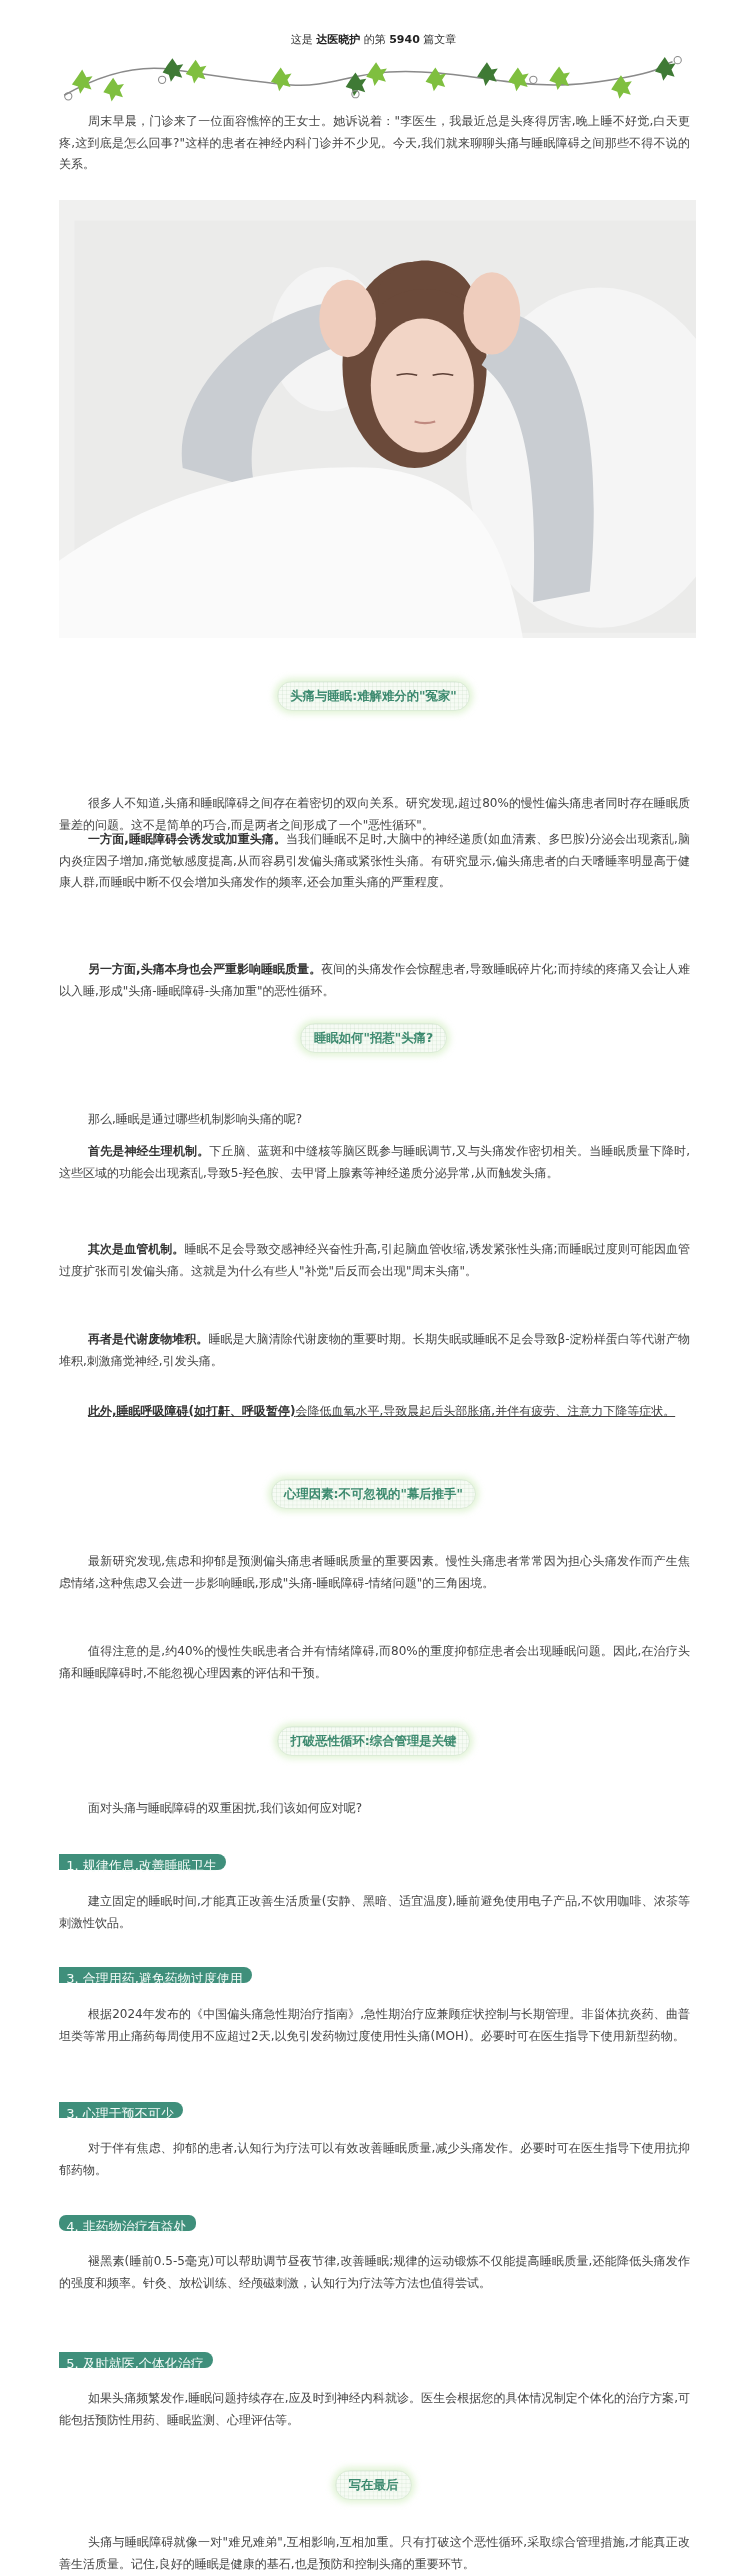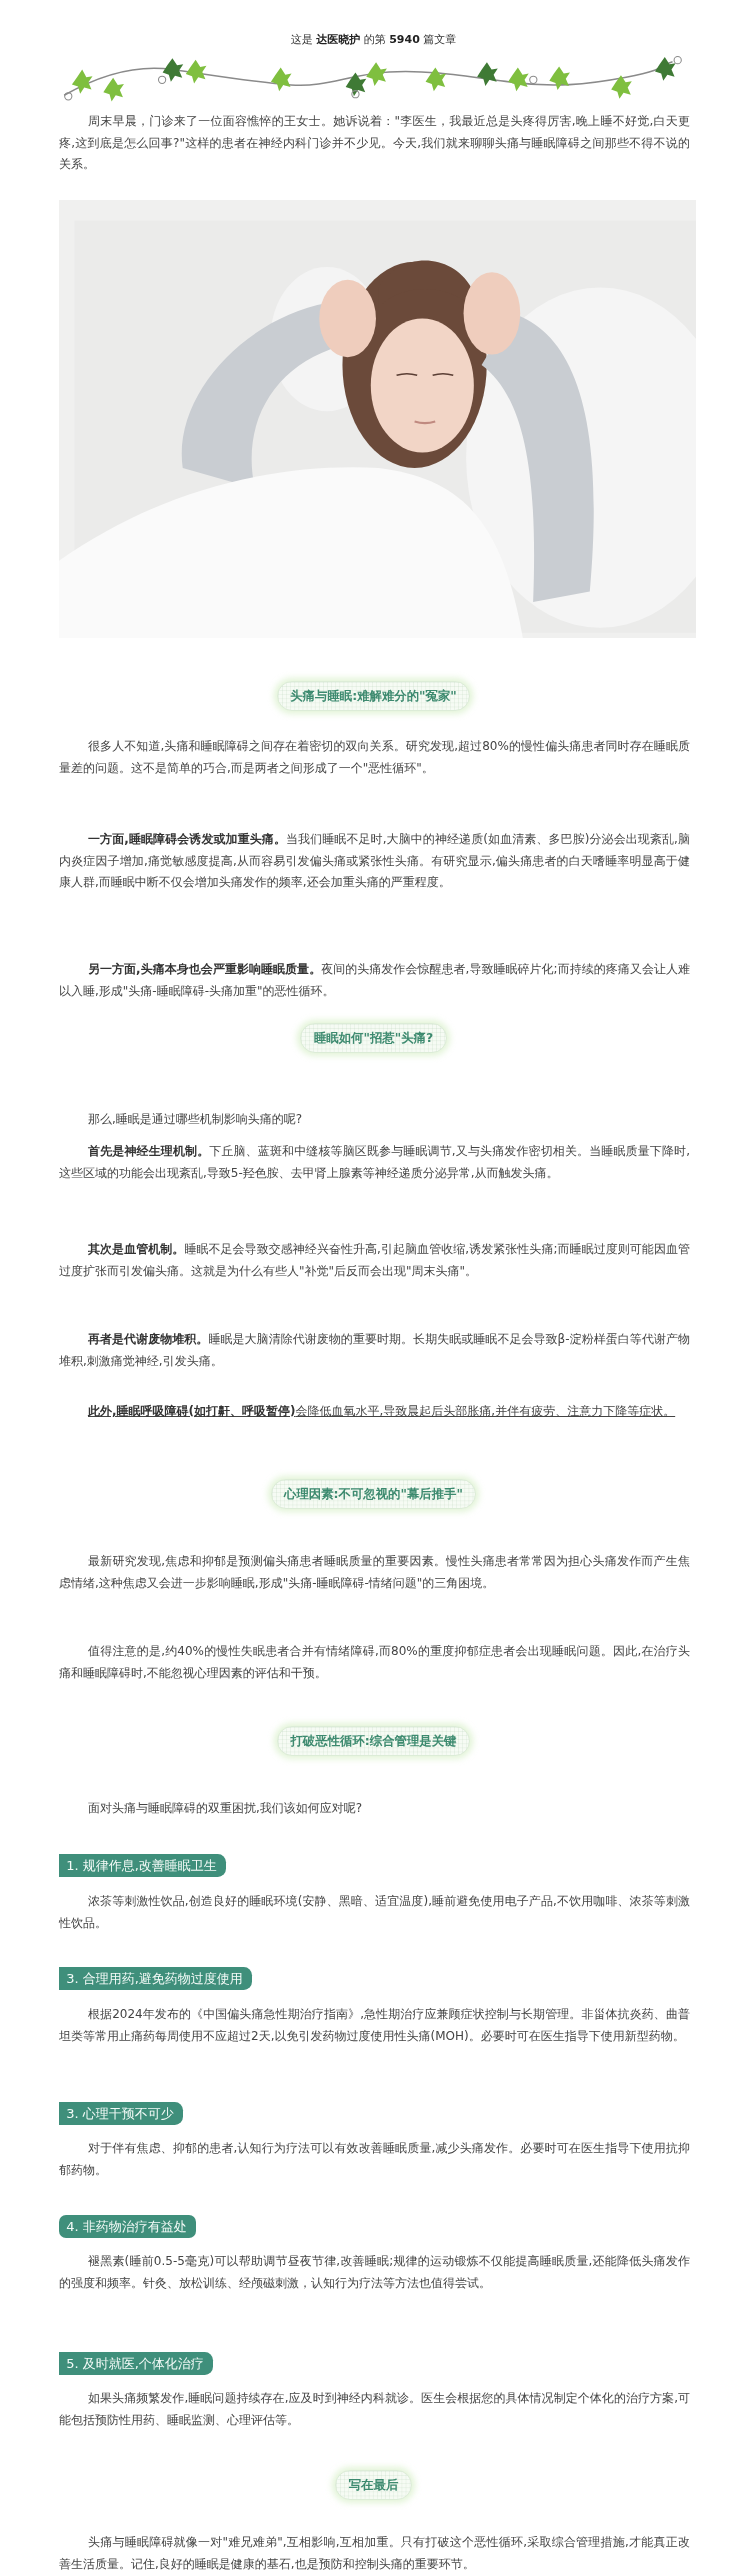--- a/index.html
+++ b/index.html
@@ -13,21 +13,21 @@
        text-indent: 29px; margin: 0; text-align: justify; }
   .p b { color: #333; }
   .photo { left: 59px; top: 200px; width: 637px; height: 438px; overflow: hidden; background: #efefef; }
   .badge { left: 0; width: 747px; display: flex; justify-content: center; }
   .badge-inner { padding: 5.2px 12.4px; border-radius: 15.5px; background-color: #f6fbf4;
                  background-image: linear-gradient(rgba(190,215,190,.25) 0.5px, transparent 0.5px),
                                    linear-gradient(90deg, rgba(190,215,190,.25) 0.5px, transparent 0.5px);
                  background-size: 4.1px 4.1px;
                  border: 1px solid #dcecd7; box-shadow: 0 0 6.2px 3.1px rgba(215,240,200,.7);
                  color: #3d8a6f; font-weight: bold; font-size: 12.4px; line-height: 17.5px; white-space: nowrap; }
-  .pill { left: 59px; height: 23px; line-height: 23px; background: #3f8f7b; color: #f4fbf8;
+  .pill { left: 59px; height: 16px; line-height: 23px; background: #3f8f7b; color: #f4fbf8;
           font-size: 13px; padding: 0 9.3px 0 7.2px; border-radius: 0 8.2px 8.2px 0; white-space: nowrap; }
 </style>
 </head>
 <body>
 
 <div class="abs intro-line">
   <span>这是</span>
   <b>达医晓护</b>
   <span>的第</span>
   <b>5940</b>
@@ -80,21 +80,21 @@
     <path d="M655 340 q20 -6 40 0" stroke="#5a3e34" stroke-width="3" fill="none"></path>
     <path d="M725 340 q20 -6 40 0" stroke="#5a3e34" stroke-width="3" fill="none"></path>
     <path d="M690 430 q20 6 40 0" stroke="#c08a80" stroke-width="4" fill="none"></path>
     <path d="M0 850 L 0 700 C 200 560, 420 510, 620 520 C 780 540, 860 620, 900 850 Z" fill="#fafafa"></path>
   </svg>
 </div>
 
 <div class="abs badge" style="top:681px;">
   <div class="badge-inner">头痛与睡眠:难解难分的"冤家"</div>
 </div>
-<p class="abs p" style="top:736px;">很多人不知道,头痛和睡眠障碍之间存在着密切的双向关系。研究发现,超过80%的慢性偏头痛患者同时存在睡眠质量差的问题。这不是简单的巧合,而是两者之间形成了一个"恶性循环"。</p>
+<p class="abs p" style="top:793px;">很多人不知道,头痛和睡眠障碍之间存在着密切的双向关系。研究发现,超过80%的慢性偏头痛患者同时存在睡眠质量差的问题。这不是简单的巧合,而是两者之间形成了一个"恶性循环"。</p>
 <p class="abs p" style="top:829px;"><b>一方面,睡眠障碍会诱发或加重头痛。</b><span>当我们睡眠不足时,大脑中的神经递质(如血清素、多巴胺)分泌会出现紊乱,脑内炎症因子增加,痛觉敏感度提高,从而容易引发偏头痛或紧张性头痛。有研究显示,偏头痛患者的白天嗜睡率明显高于健康人群,而睡眠中断不仅会增加头痛发作的频率,还会加重头痛的严重程度。</span></p>
 <p class="abs p" style="top:943px;margin-top:16px;"><b>另一方面,头痛本身也会严重影响睡眠质量。</b><span>夜间的头痛发作会惊醒患者,导致睡眠碎片化;而持续的疼痛又会让人难以入睡,形成"头痛-睡眠障碍-头痛加重"的恶性循环。</span></p>
 
 <div class="abs badge" style="top:1023px;">
   <div class="badge-inner">睡眠如何"招惹"头痛?</div>
 </div>
 <p class="abs p" style="top:1097px;margin-top:12px;">那么,睡眠是通过哪些机制影响头痛的呢?</p>
 <p class="abs p" style="top:1141px;"><b>首先是神经生理机制。</b><span>下丘脑、蓝斑和中缝核等脑区既参与睡眠调节,又与头痛发作密切相关。当睡眠质量下降时,这些区域的功能会出现紊乱,导致5-羟色胺、去甲肾上腺素等神经递质分泌异常,从而触发头痛。</span></p>
 <p class="abs p" style="top:1239px;"><b>其次是血管机制。</b><span>睡眠不足会导致交感神经兴奋性升高,引起脑血管收缩,诱发紧张性头痛;而睡眠过度则可能因血管过度扩张而引发偏头痛。这就是为什么有些人"补觉"后反而会出现"周末头痛"。</span></p>
 <p class="abs p" style="top:1329px;"><b>再者是代谢废物堆积。</b><span>睡眠是大脑清除代谢废物的重要时期。长期失眠或睡眠不足会导致β-淀粉样蛋白等代谢产物堆积,刺激痛觉神经,引发头痛。</span></p>
@@ -105,21 +105,21 @@
 </div>
 <p class="abs p" style="top:1551px;">最新研究发现,焦虑和抑郁是预测偏头痛患者睡眠质量的重要因素。慢性头痛患者常常因为担心头痛发作而产生焦虑情绪,这种焦虑又会进一步影响睡眠,形成"头痛-睡眠障碍-情绪问题"的三角困境。</p>
 <p class="abs p" style="top:1641px;">值得注意的是,约40%的慢性失眠患者合并有情绪障碍,而80%的重度抑郁症患者会出现睡眠问题。因此,在治疗头痛和睡眠障碍时,不能忽视心理因素的评估和干预。</p>
 
 <div class="abs badge" style="top:1726px;">
   <div class="badge-inner">打破恶性循环:综合管理是关键</div>
 </div>
 <p class="abs p" style="top:1798px;">面对头痛与睡眠障碍的双重困扰,我们该如何应对呢?</p>
 
 <div class="abs pill" style="top:1854px;">1. 规律作息,改善睡眠卫生</div>
-<p class="abs p" style="top:1891px;">浓茶等刺激性饮品,创造良好的睡眠环境(安静、黑暗、适宜温度),睡前避免使用电子产品,不饮用咖啡、浓茶等刺激性饮品。</p>
+<p class="abs p" style="top:1891px;">建立固定的睡眠时间,才能真正改善生活质量(安静、黑暗、适宜温度),睡前避免使用电子产品,不饮用咖啡、浓茶等刺激性饮品。</p>
 
 <div class="abs pill" style="top:1967px;">3. 合理用药,避免药物过度使用</div>
 <p class="abs p" style="top:2004px;">根据2024年发布的《中国偏头痛急性期治疗指南》,急性期治疗应兼顾症状控制与长期管理。非甾体抗炎药、曲普坦类等常用止痛药每周使用不应超过2天,以免引发药物过度使用性头痛(MOH)。必要时可在医生指导下使用新型药物。</p>
 
 <div class="abs pill" style="top:2102px;">3. 心理干预不可少</div>
 <p class="abs p" style="top:2138px;">对于伴有焦虑、抑郁的患者,认知行为疗法可以有效改善睡眠质量,减少头痛发作。必要时可在医生指导下使用抗抑郁药物。</p>
 
 <div class="abs pill" style="top:2215px;border-radius:7px;">4. 非药物治疗有益处</div>
 <p class="abs p" style="top:2251px;">褪黑素(睡前0.5-5毫克)可以帮助调节昼夜节律,改善睡眠;规律的运动锻炼不仅能提高睡眠质量,还能降低头痛发作的强度和频率。针灸、放松训练、经颅磁刺激，认知行为疗法等方法也值得尝试。</p>
 

